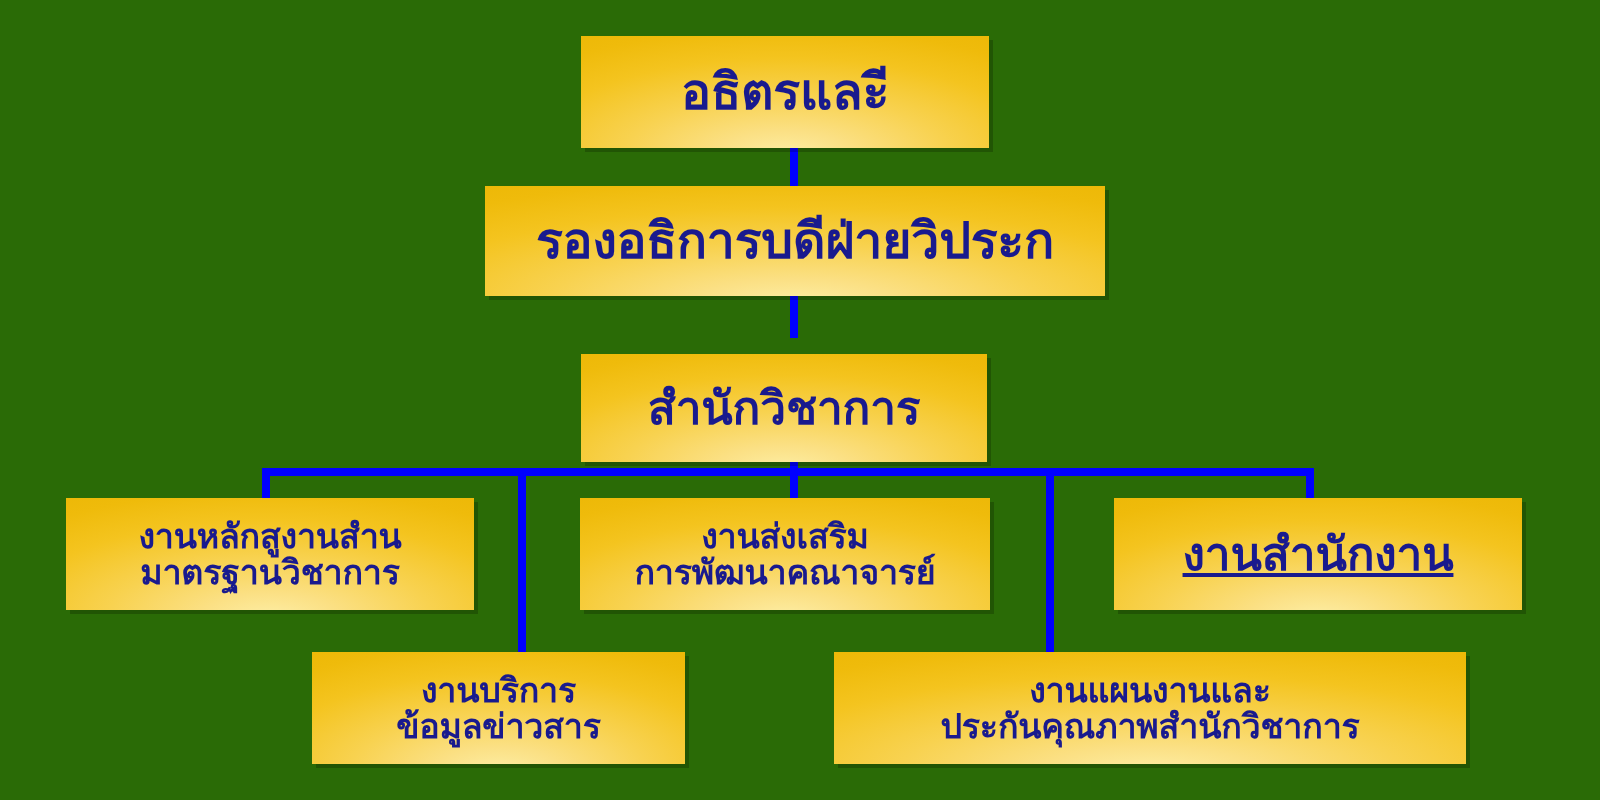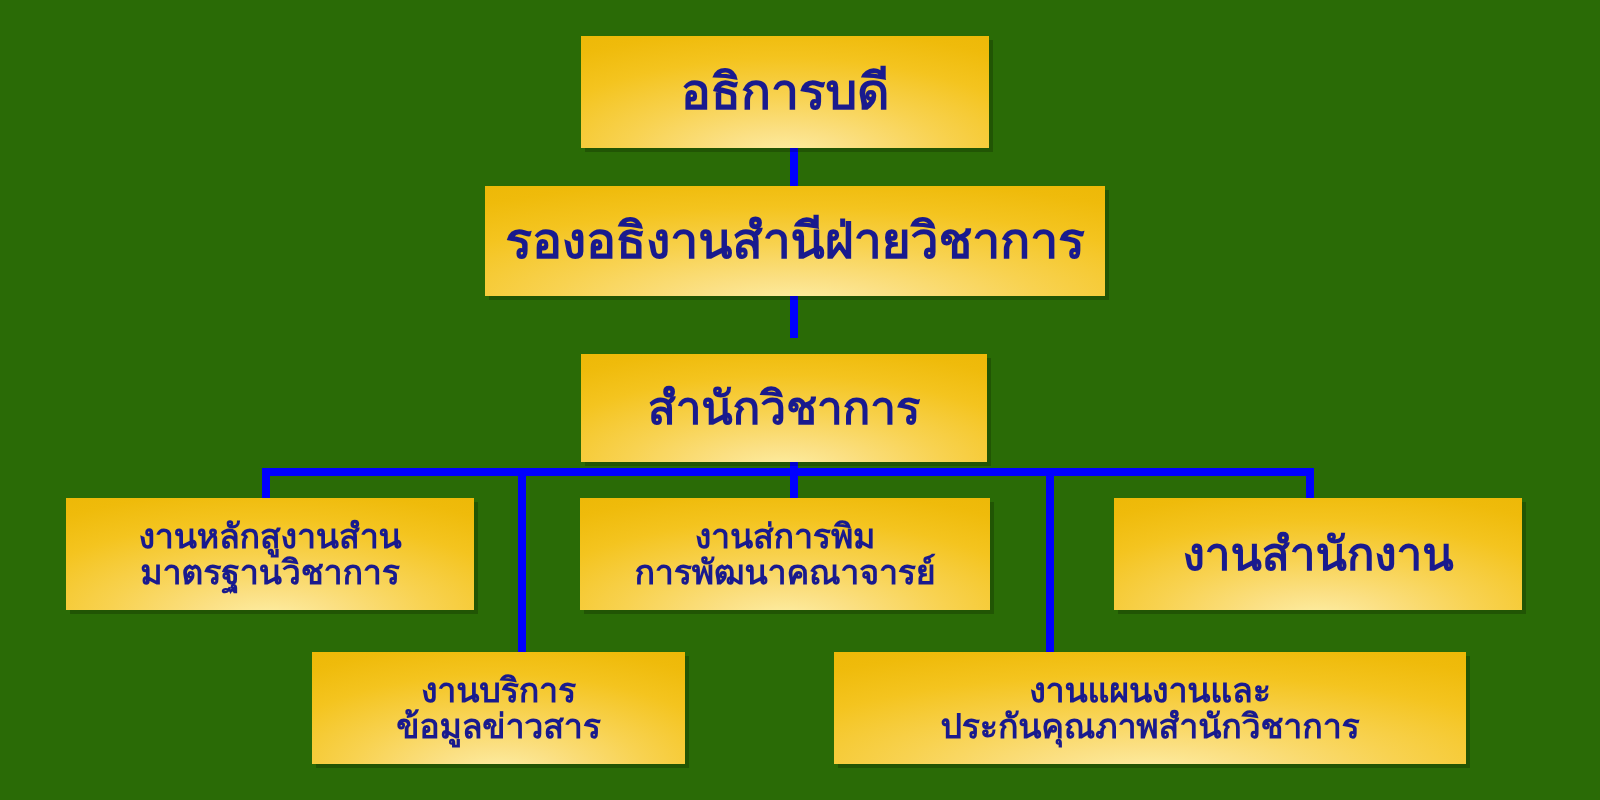--- a/index.html
+++ b/index.html
@@ -64,21 +64,21 @@
   #box-academic-office            { left: 581px; top: 338px; width: 406px; height: 108px; margin-top: 16px; }
   #box-academic-office .org-label { font-size: 46px; }
 
   #box-curriculum            { left: 66px;  top: 498px; width: 408px; height: 112px; }
   #box-curriculum .org-label { font-size: 34px; }
 
   #box-faculty-dev            { left: 580px; top: 498px; width: 410px; height: 112px; }
   #box-faculty-dev .org-label { font-size: 34px; }
 
   #box-office-work            { left: 1114px; top: 498px; width: 408px; height: 112px; }
-  #box-office-work .org-label { font-size: 46px; }
+  #box-office-work .org-label { font-size: 46px; text-decoration: underline; }
 
   #box-info-service            { left: 312px; top: 652px; width: 373px; height: 112px; }
   #box-info-service .org-label { font-size: 34px; }
 
   #box-planning-qa            { left: 834px; top: 652px; width: 632px; height: 112px; }
   #box-planning-qa .org-label { font-size: 34px; }
 </style>
 </head>
 <body>
 
@@ -96,38 +96,38 @@
 
   <div class="conn" style="left:518px; top:468px; width:8px; height:186px;"></div>
 
   <div class="conn" style="left:790px; top:468px; width:8px; height:32px;"></div>
 
   <div class="conn" style="left:1046px; top:468px; width:8px; height:186px;"></div>
 
   <div class="conn" style="left:1306px; top:468px; width:8px; height:32px;"></div>
 
   <div class="org-box" id="box-rector">
-    <span class="org-label">อธิการบดี</span>
+    <span class="org-label">อธิตรและี</span>
   </div>
 
   <div class="org-box" id="box-vice-rector">
-    <span class="org-label">รองอธิงานสำนีฝ่ายวิชาการ</span>
+    <span class="org-label">รองอธิการบดีฝ่ายวิประก</span>
   </div>
 
   <div class="org-box" id="box-academic-office">
     <span class="org-label">สำนักวิชาการ</span>
   </div>
 
   <div class="org-box" id="box-curriculum">
     <span class="org-label">งานหลักสูงานสำน
 มาตรฐานวิชาการ</span>
   </div>
 
   <div class="org-box" id="box-faculty-dev">
-    <span class="org-label">งานส่การพิม
+    <span class="org-label">งานส่งเสริม
 การพัฒนาคณาจารย์</span>
   </div>
 
   <div class="org-box" id="box-office-work">
     <span class="org-label">งานสำนักงาน</span>
   </div>
 
   <div class="org-box" id="box-info-service">
     <span class="org-label">งานบริการ
 ข้อมูลข่าวสาร</span>

